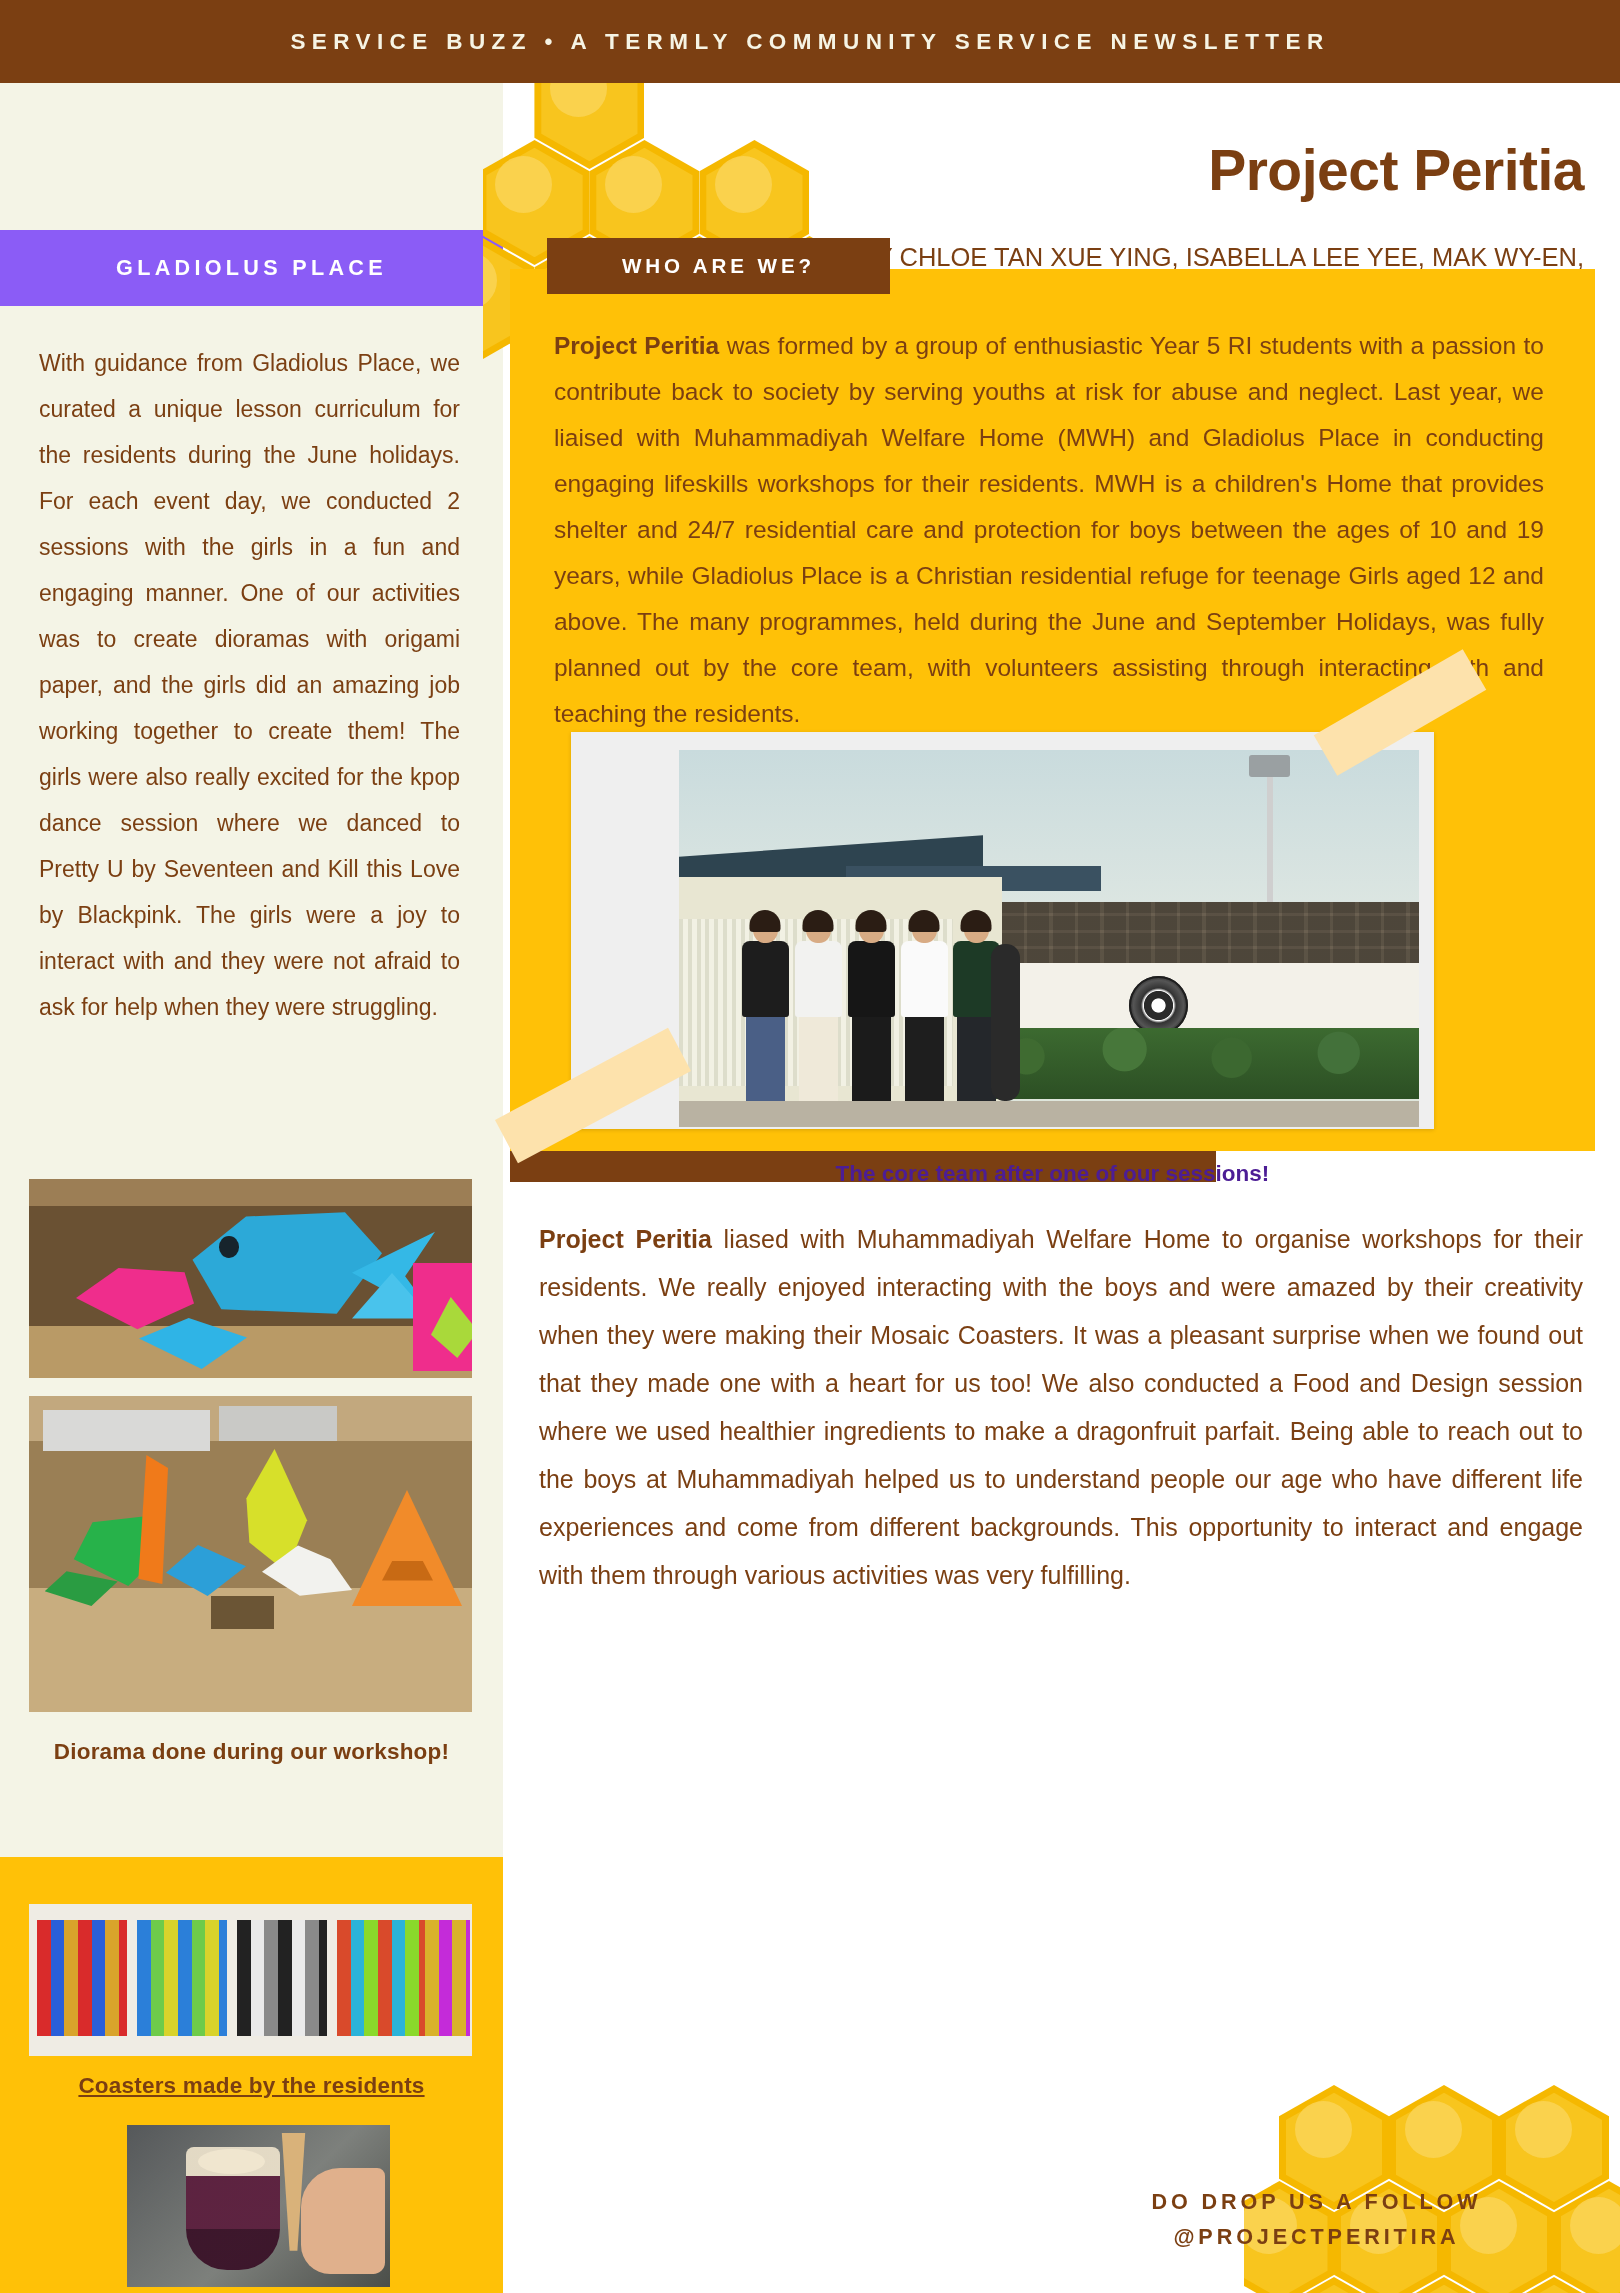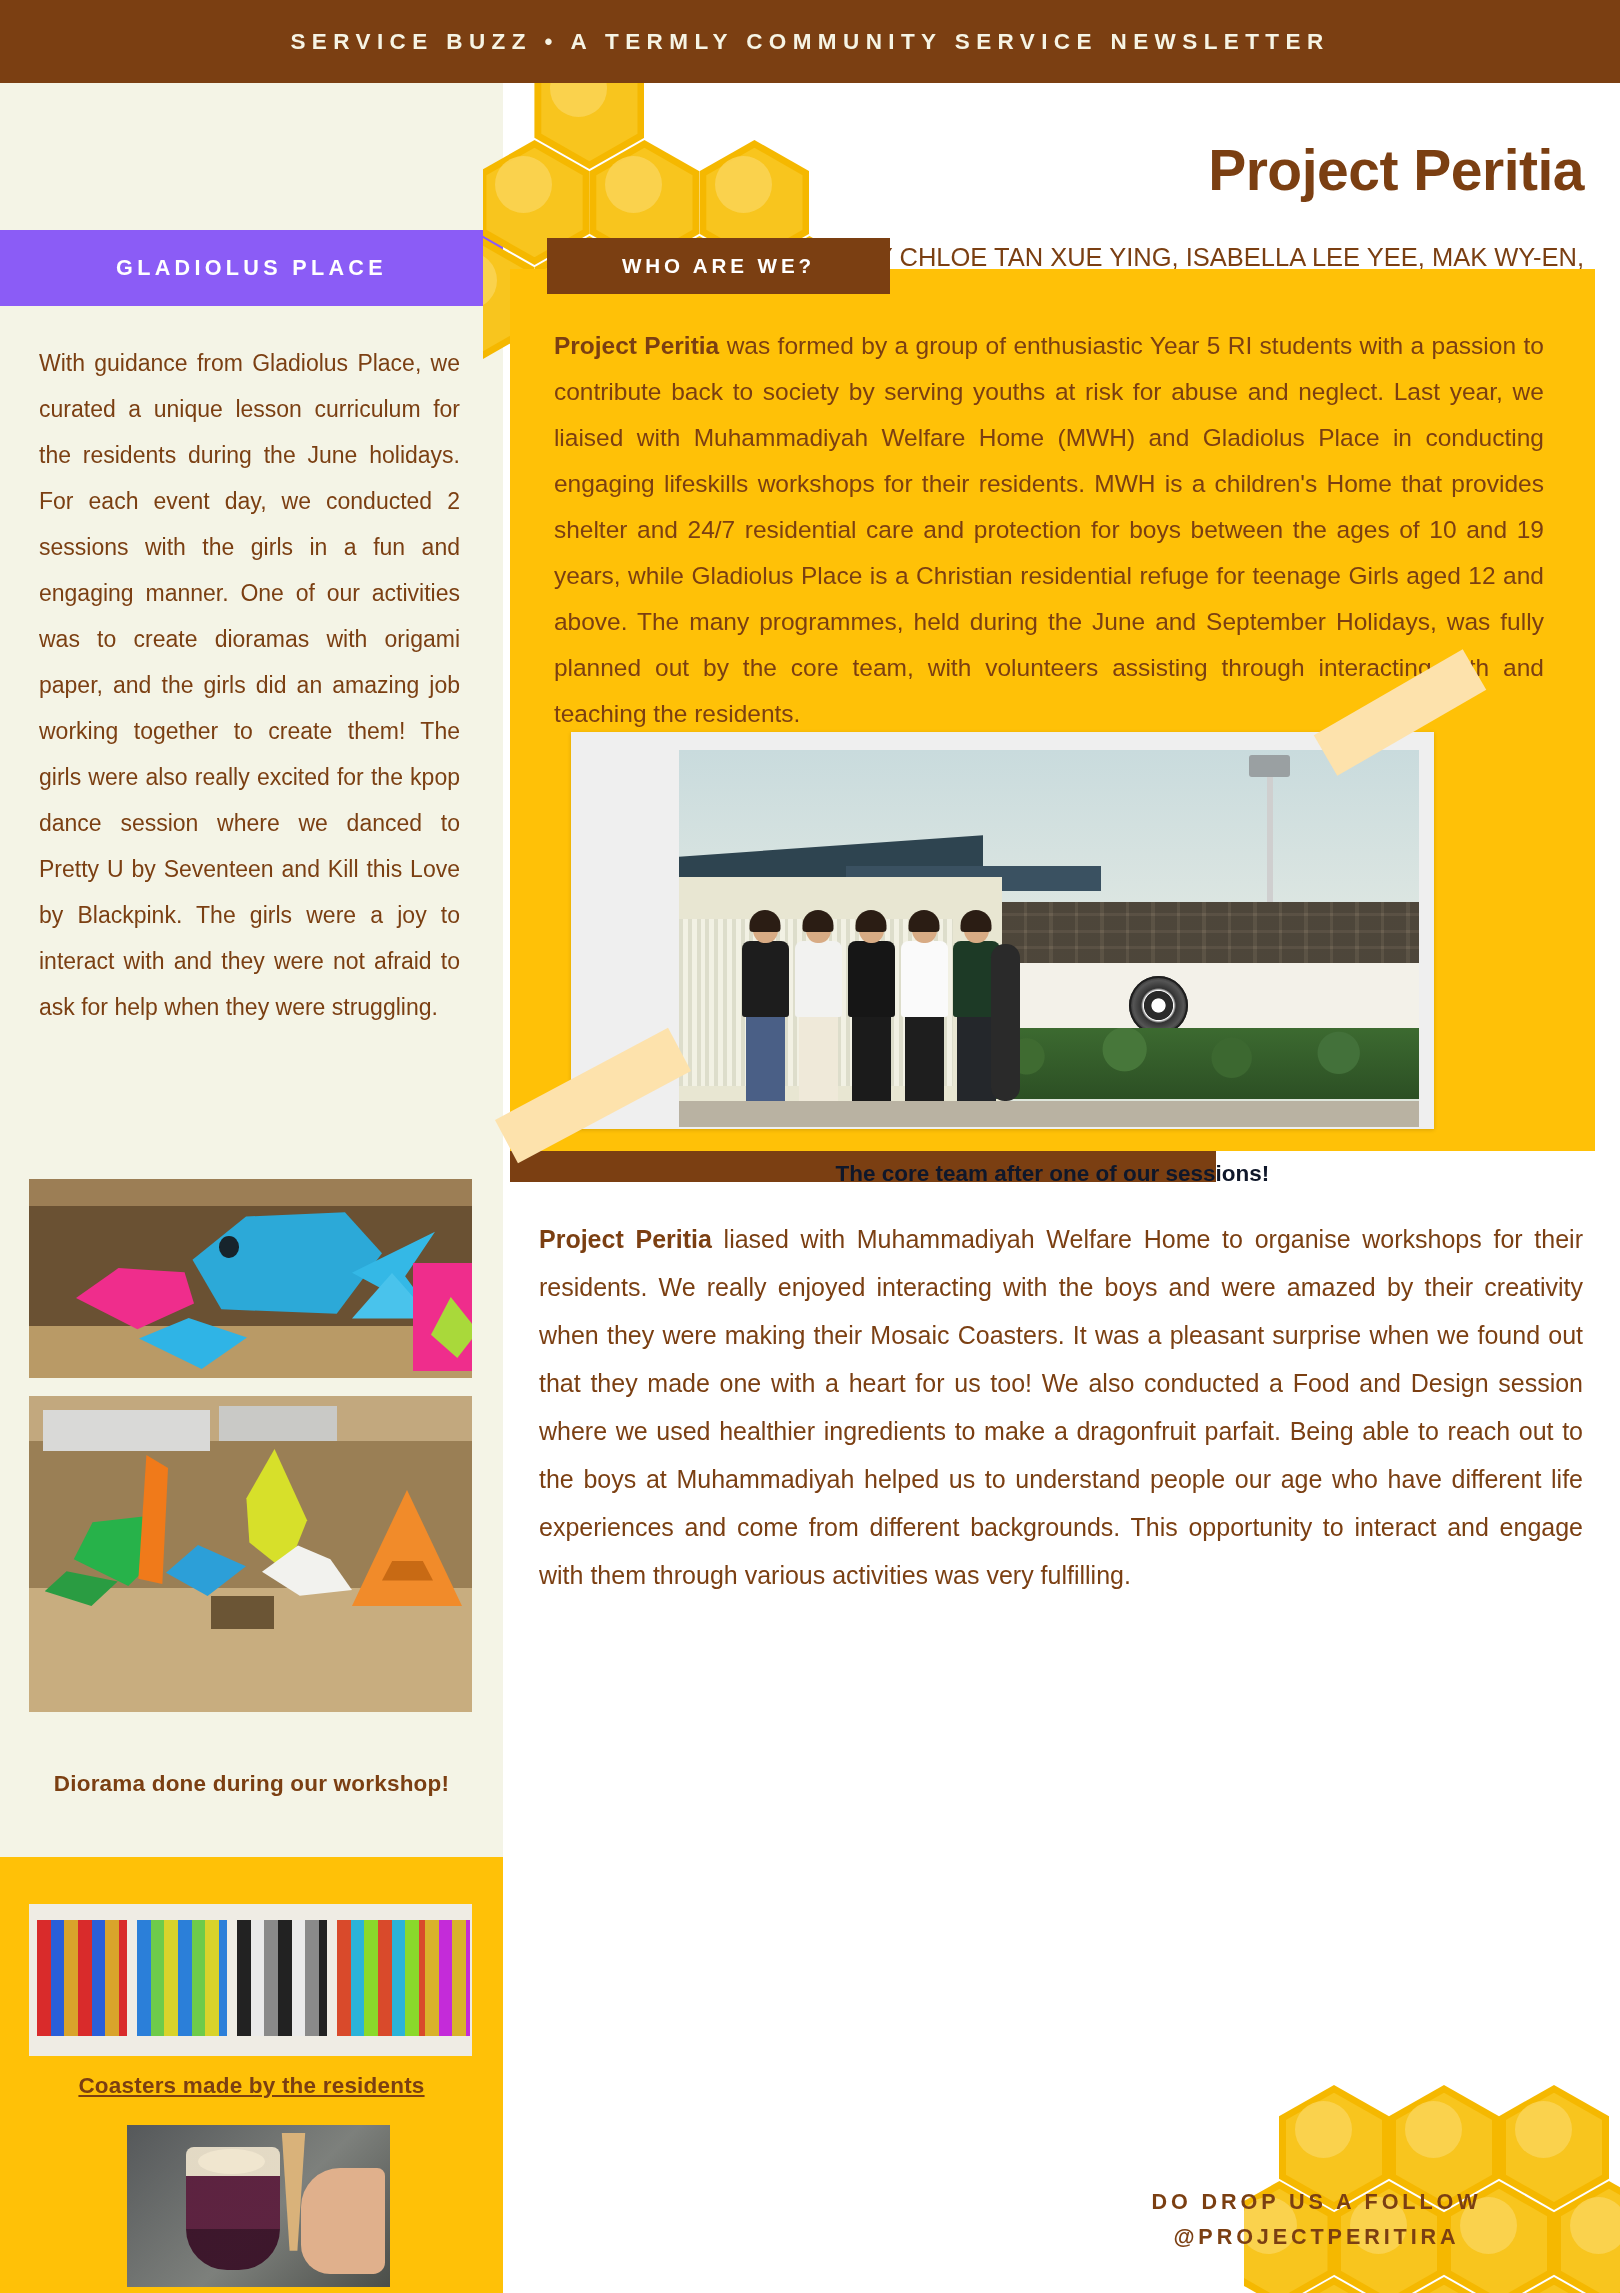--- a/index.html
+++ b/index.html
@@ -145,21 +145,21 @@
               border-radius:15.7px 15.7px 3.9px 3.9px; background:#2b1d14; }
   .ppl .torso{ width:47px; height:76px; border-radius:7.8px 7.8px 2.9px 2.9px; margin-top:-2px; }
   .ppl .legs{ width:39px; height:84px; margin:0 auto; }
 
   .tape{
     position:absolute; background:#FDE2AC; z-index:8;
   }
 
   .photo-caption{
     position:absolute; left:0; top:882px; width:1085px; text-align:center;
-    color:#0f172a; font-size:22.5px; font-weight:bold;
+    color:#4c1d95; font-size:22.5px; font-weight:bold;
   }
 
   .mwh-banner{
     position:absolute; left:6.9px; top:1019px; width:706px; height:80px;
     background:#7B3F12; display:flex; align-items:center; justify-content:center;
   }
   .mwh-banner-text{ color:#fff; font-size:22.5px; font-weight:bold; letter-spacing:4.4px; }
 
   .mwh-text{
     position:absolute; left:36px; top:1132px; width:1044px;
@@ -230,21 +230,21 @@
            clip-path:polygon(0 54%,40% 8%,76% 32%,100% 86%,42% 96%);"></div>
       <div style="position:absolute;left:323px;top:94px;width:110px;height:116px;background:#f18b2a;
            clip-path:polygon(50% 0,100% 100%,0 100%);"></div>
       <div style="position:absolute;left:353px;top:165px;width:51px;height:19.6px;background:#c86a14;
            clip-path:polygon(0 100%,20% 0,80% 0,100% 100%);"></div>
       <div style="position:absolute;left:15.7px;top:173px;width:73px;height:37px;background:#2a9c42;
            clip-path:polygon(0 60%,30% 6%,100% 34%,64% 100%);"></div>
       <div style="position:absolute;left:182px;top:200px;width:63px;height:33px;background:#5a4528;opacity:.85;"></div>
     </div>
 
-    <div class="caption" style="top:1656px;margin-top:32px;">Diorama done during our workshop!</div>
+    <div class="caption" style="top:1656px;">Diorama done during our workshop!</div>
 
     <div class="side-img" style="top:1821px; height:152px; background:#efece4;">
       <div style="position:absolute;left:7.8px;top:15.7px;width:90px;height:116px;
            background:repeating-linear-gradient(90deg,#d92b2b 0 13.7px,#2a5fd9 13.7px 27.4px,#d9a42b 27.4px 41px),
                       repeating-linear-gradient(0deg,rgba(0,0,0,.12) 0 13.7px,transparent 13.7px 27.4px);"></div>
       <div style="position:absolute;left:108px;top:15.7px;width:90px;height:116px;
            background:repeating-linear-gradient(90deg,#2b7fd9 0 13.7px,#6ecb4a 13.7px 27.4px,#d9d32b 27.4px 41px),
                       repeating-linear-gradient(0deg,rgba(0,0,0,.12) 0 13.7px,transparent 13.7px 27.4px);"></div>
       <div style="position:absolute;left:208px;top:15.7px;width:90px;height:116px;
            background:repeating-linear-gradient(90deg,#222 0 13.7px,#eaeaea 13.7px 27.4px,#8a8a8a 27.4px 41px),

